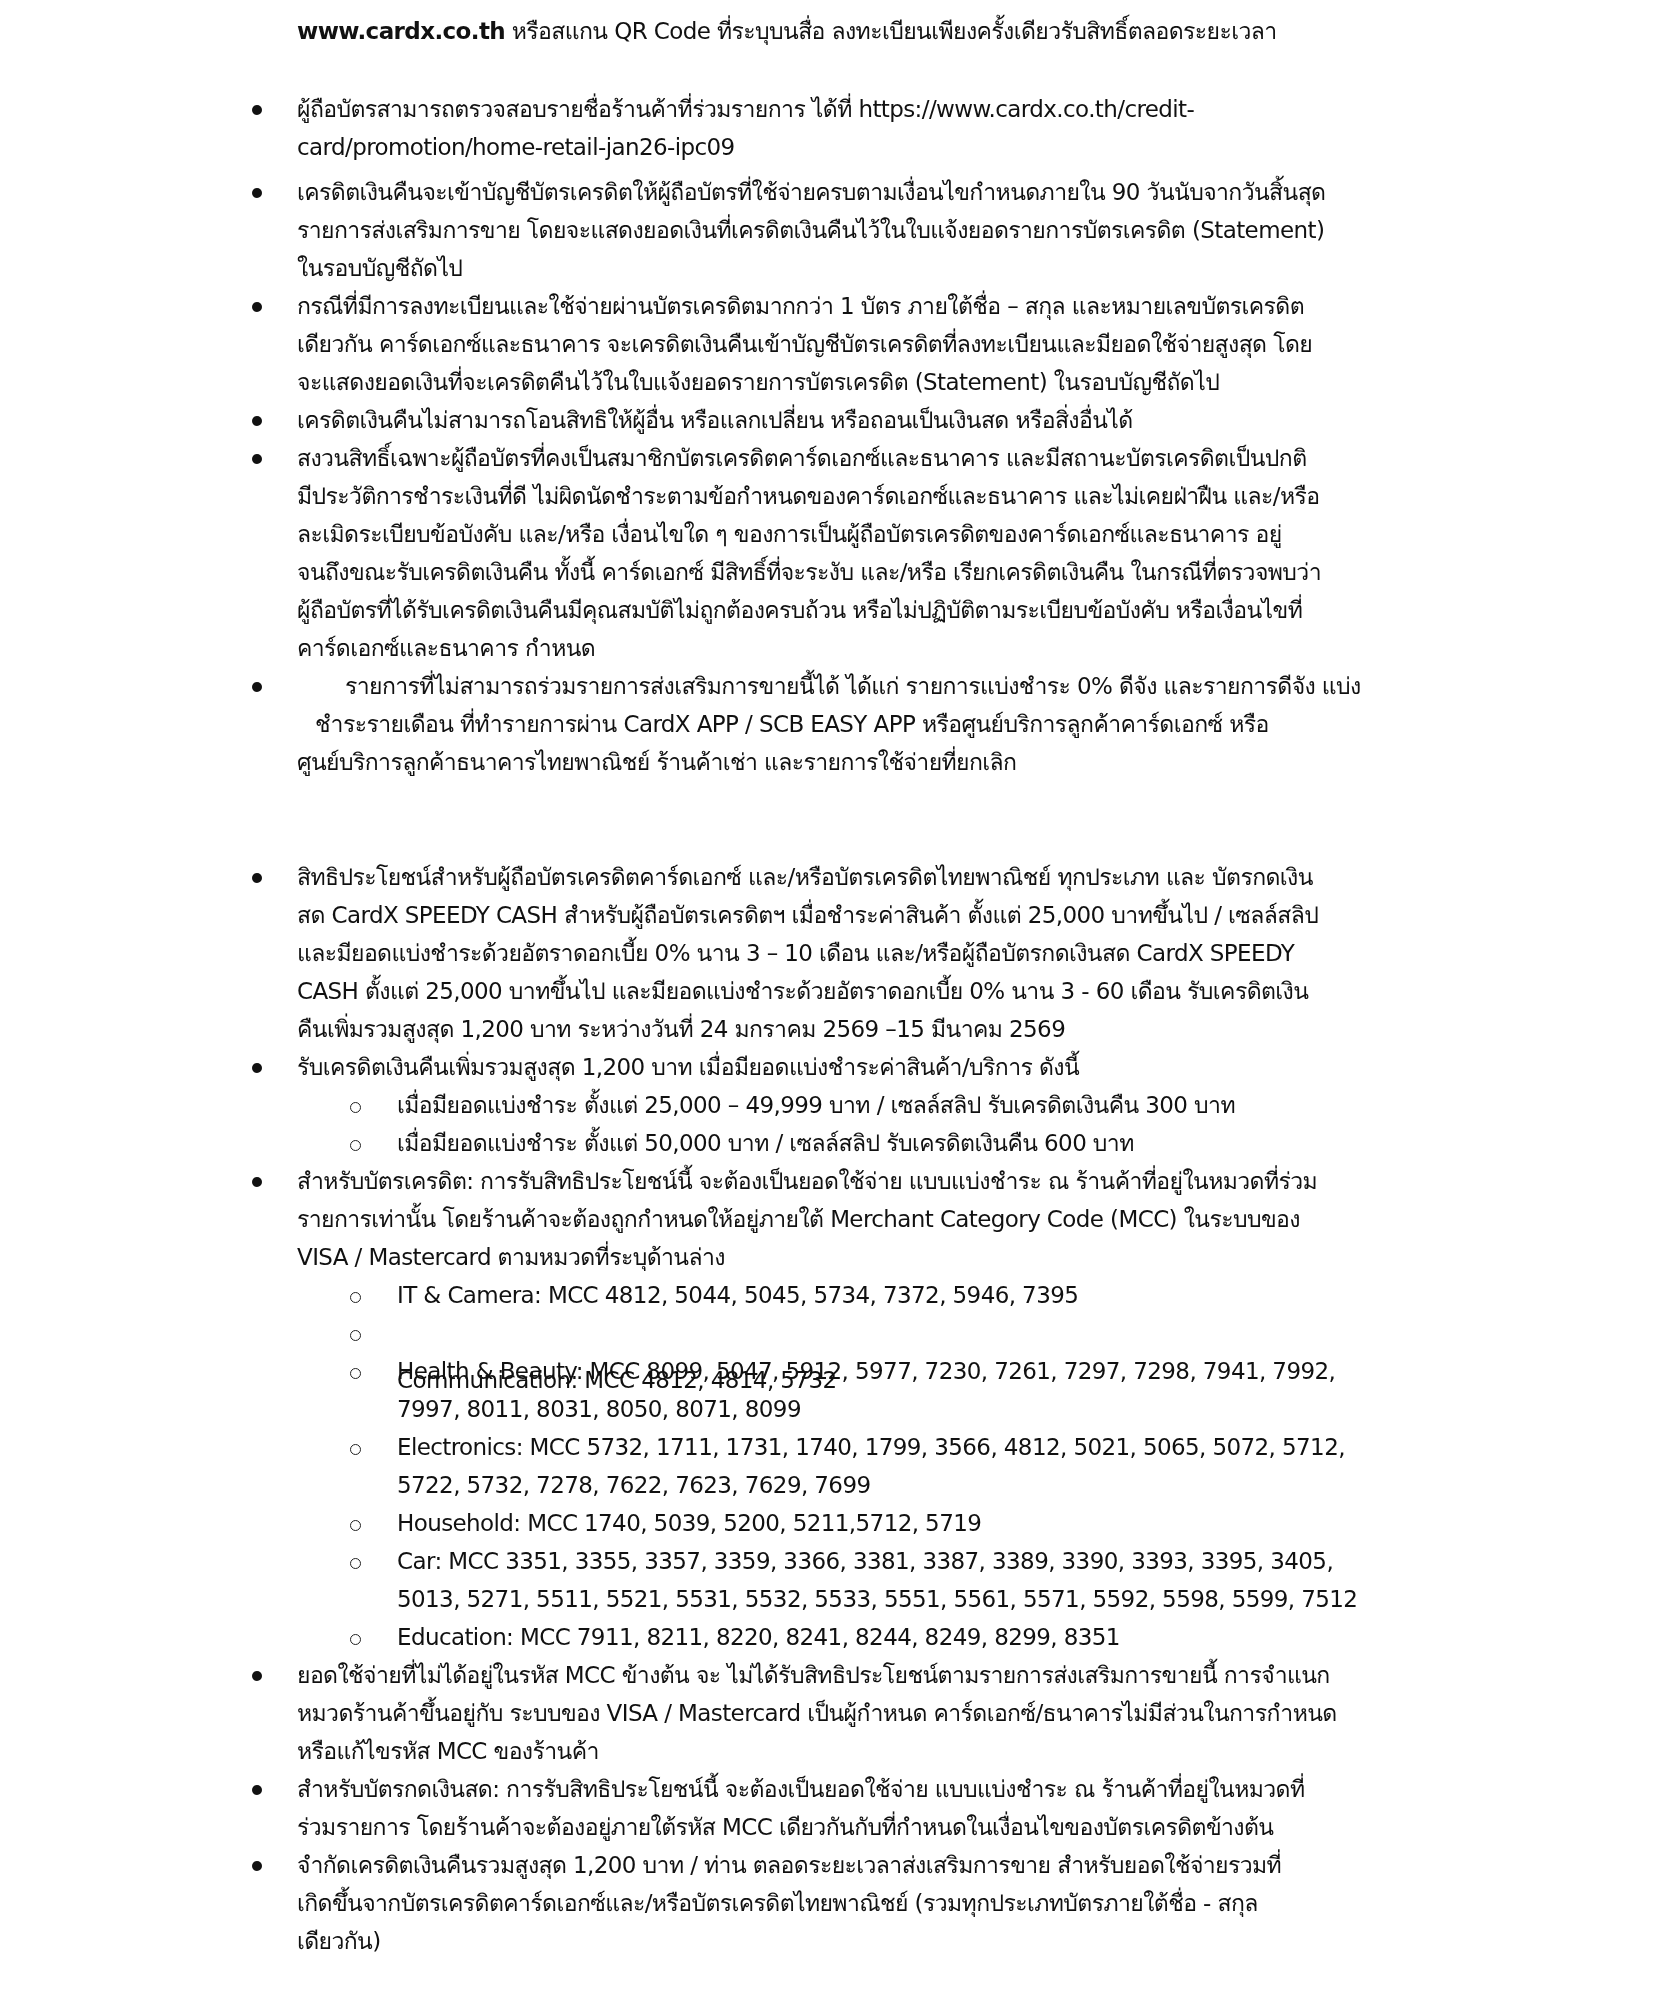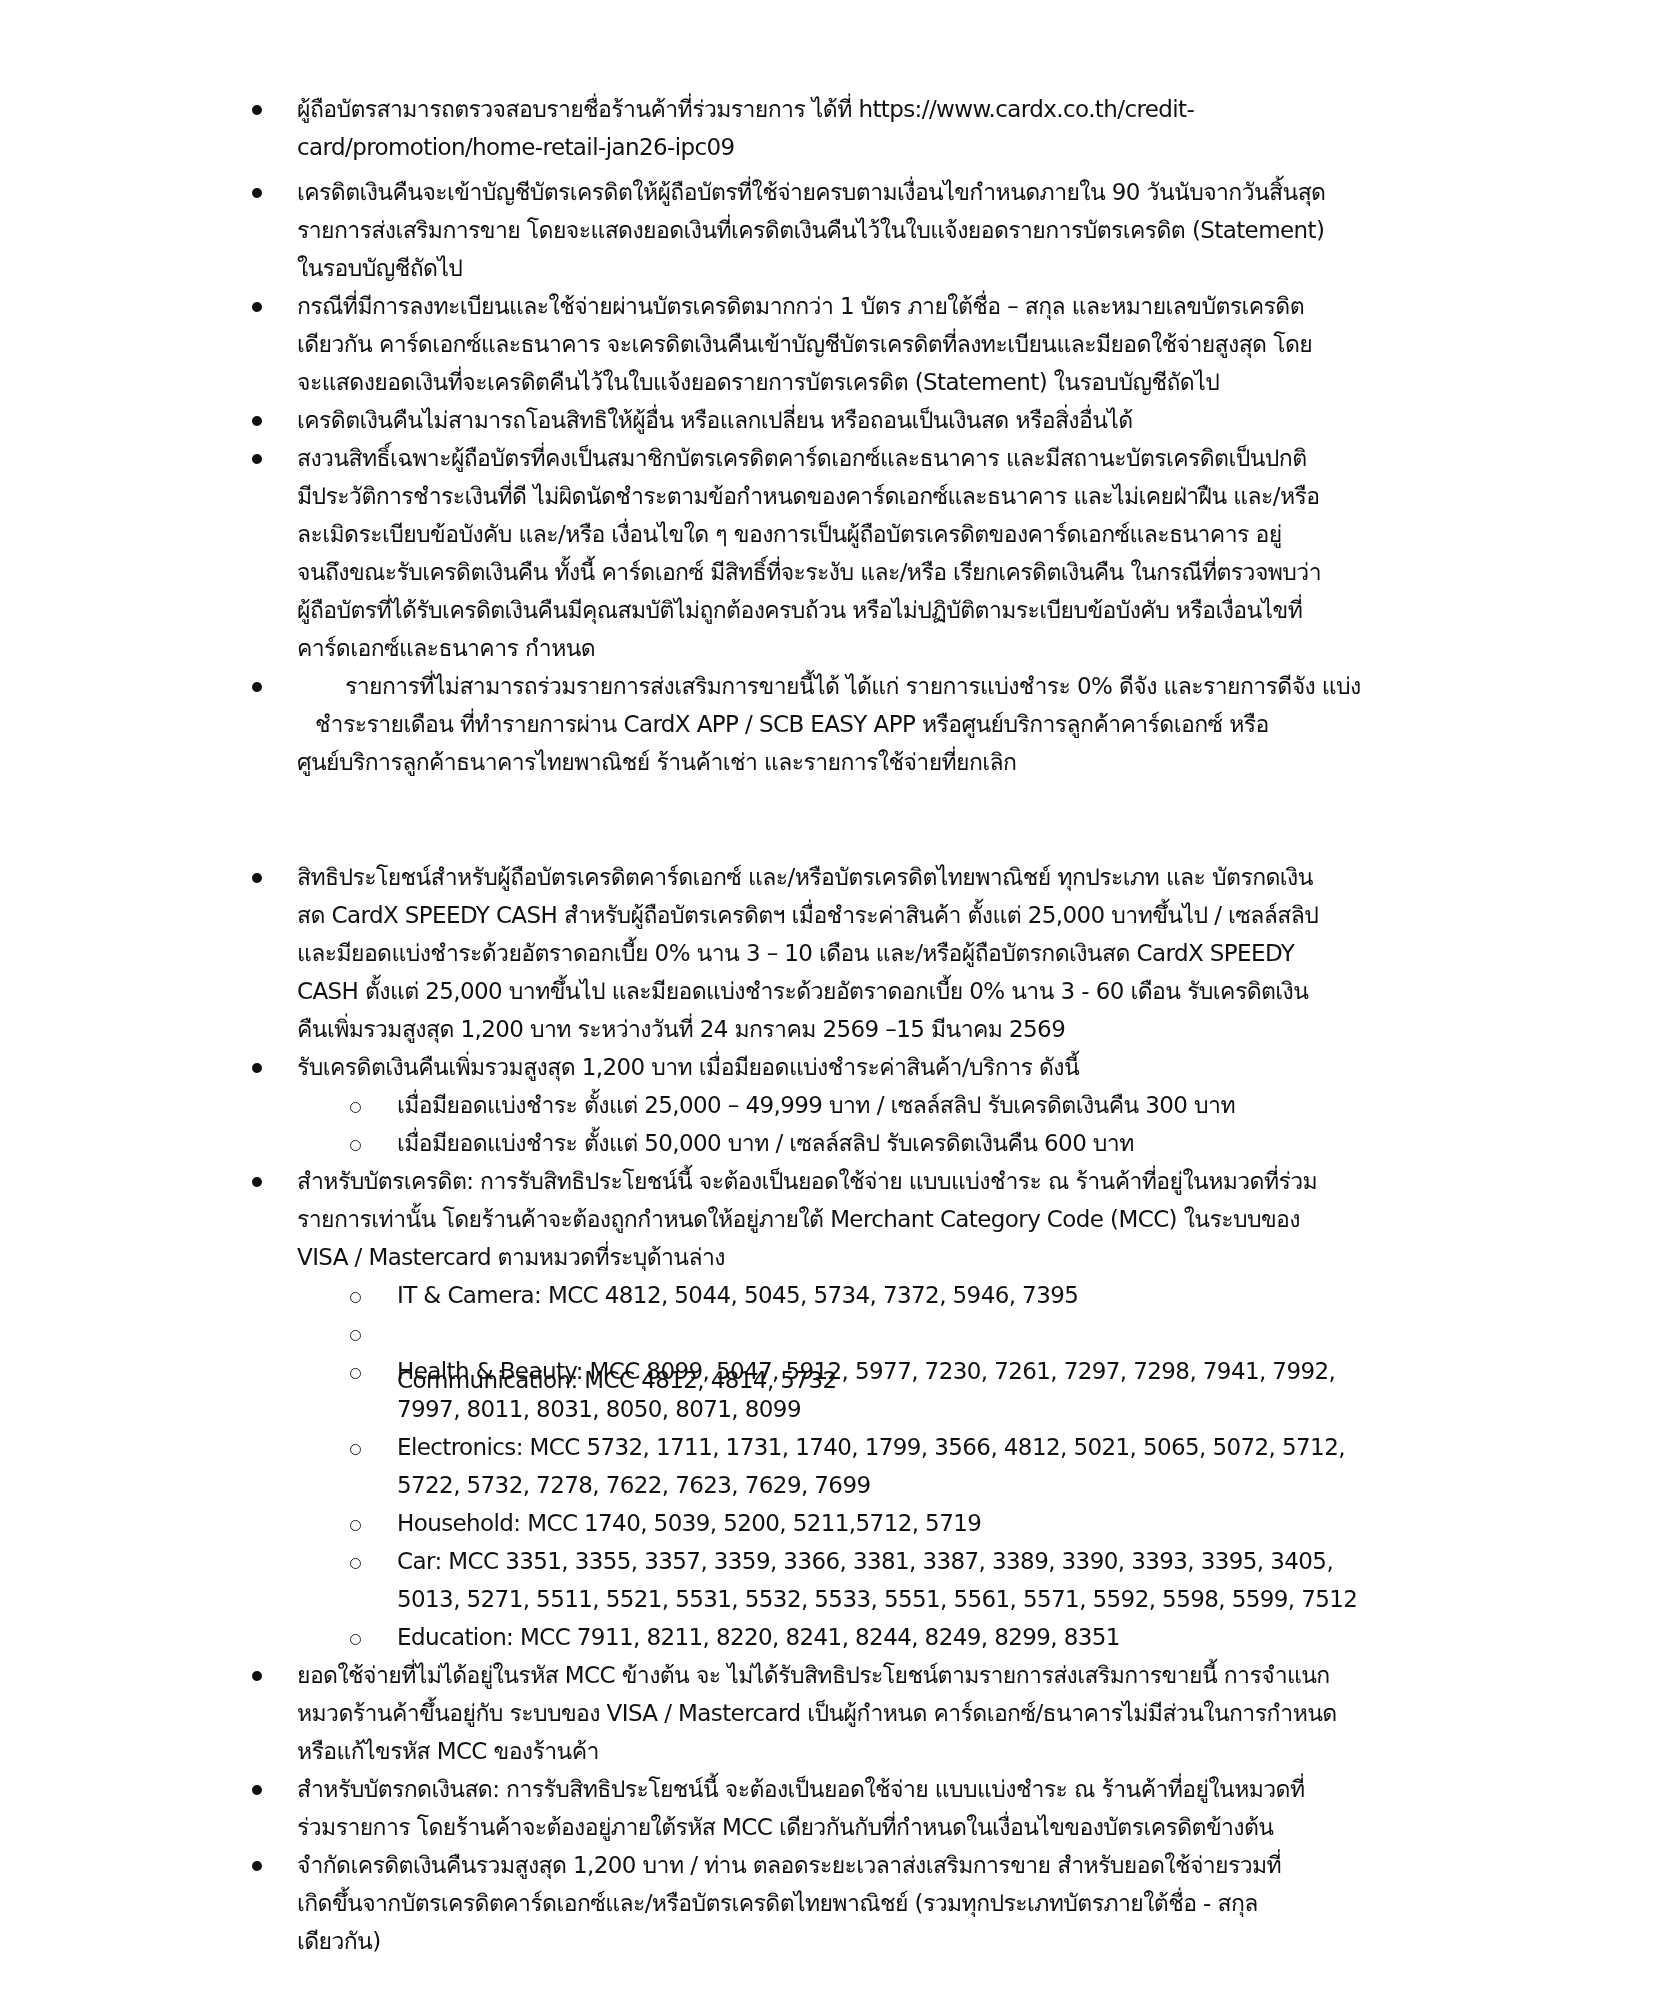--- a/index.html
+++ b/index.html
@@ -26,20 +26,21 @@
     position: absolute; white-space: nowrap; font-weight: bold;
     font-size: 24px; line-height: 38px; text-decoration: underline;
     text-decoration-thickness: 2px; text-underline-offset: 4px; letter-spacing: -0.5px;
   }
 </style>
 </head>
 <body>
 
 <div class="page">
 
+  <div class="line" style="left:297px; top:12px;"><span class="bold">www.cardx.co.th</span><span> หรือสแกน QR Code ที่ระบุบนสื่อ ลงทะเบียนเพียงครั้งเดียวรับสิทธิ์ตลอดระยะเวลา</span></div>
 
   <div>
     <span class="bullet" style="left:252px; top:105px;"></span>
     <div class="line" style="left:297px; top:90px;">ผู้ถือบัตรสามารถตรวจสอบรายชื่อร้านค้าที่ร่วมรายการ ได้ที่ https://www.cardx.co.th/credit-</div>
     <div class="line" style="left:297px; top:128px;">card/promotion/home-retail-jan26-ipc09</div>
 
     <span class="bullet" style="left:252px; top:188px;"></span>
     <div class="line" style="left:297px; top:173px;">เครดิตเงินคืนจะเข้าบัญชีบัตรเครดิตให้ผู้ถือบัตรที่ใช้จ่ายครบตามเงื่อนไขกำหนดภายใน 90 วันนับจากวันสิ้นสุด</div>
     <div class="line" style="left:297px; top:211px;">รายการส่งเสริมการขาย โดยจะแสดงยอดเงินที่เครดิตเงินคืนไว้ในใบแจ้งยอดรายการบัตรเครดิต (Statement)</div>
     <div class="line" style="left:297px; top:249px;">ในรอบบัญชีถัดไป</div>

